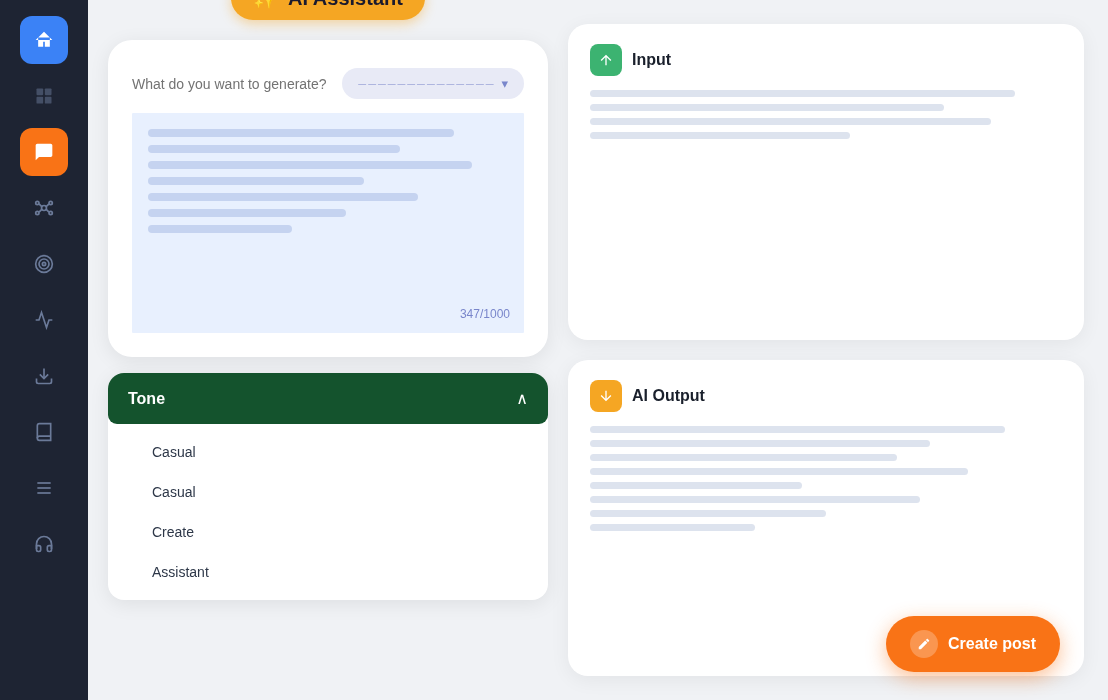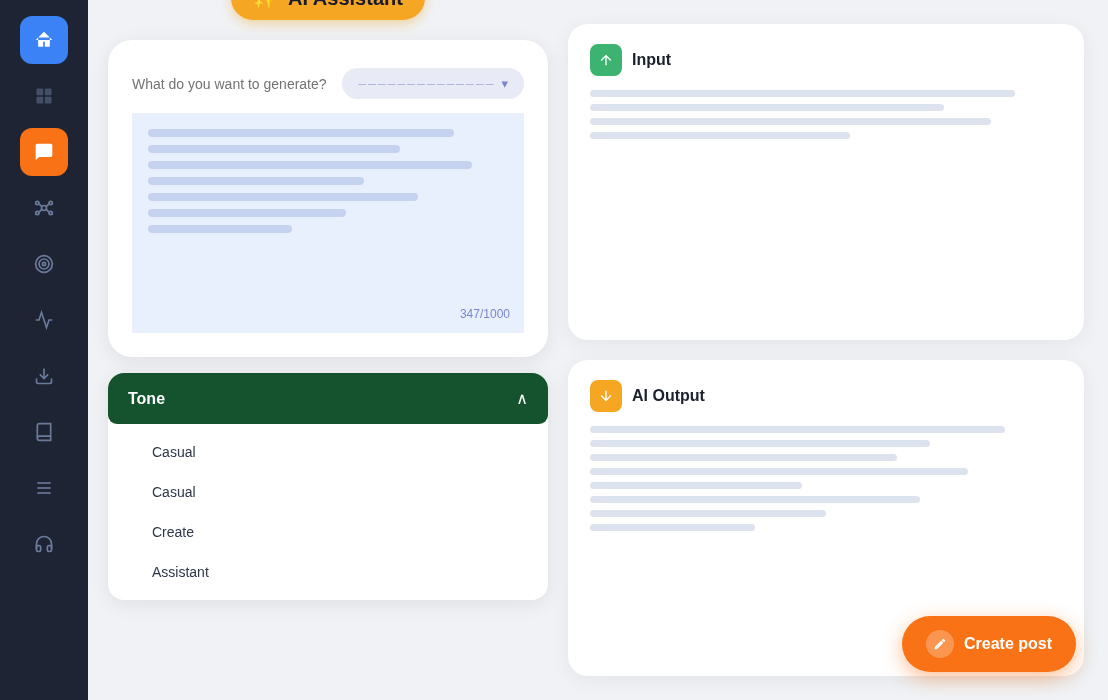--- a/index.html
+++ b/index.html
@@ -258,21 +258,21 @@
     .io-line {
       height: 7px;
       border-radius: 4px;
       background: #dde3ee;
     }
 
     
     .create-post-btn {
       position: fixed;
       bottom: 28px;
-      right: 32px;
+      right: 48px;
       background: #f97316;
       color: white;
       border: none;
       border-radius: 30px;
       padding: 14px 24px;
       font-size: 16px;
       font-weight: 700;
       cursor: pointer;
       display: flex;
       align-items: center;

